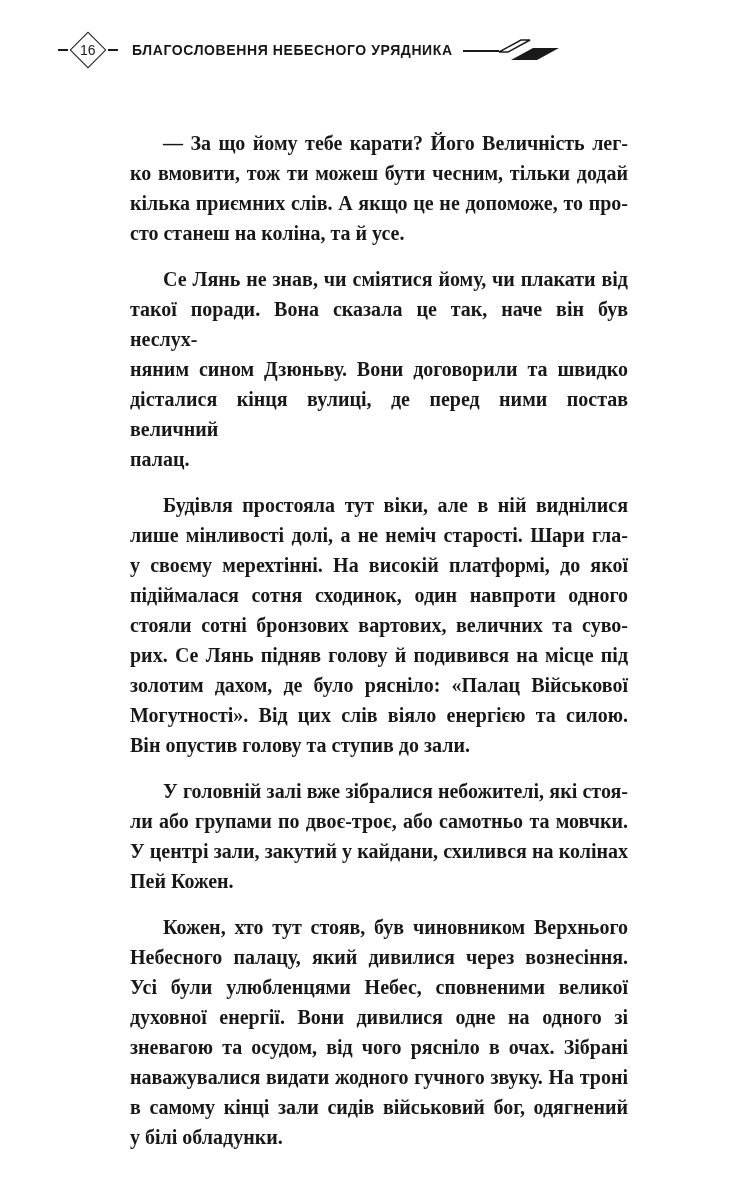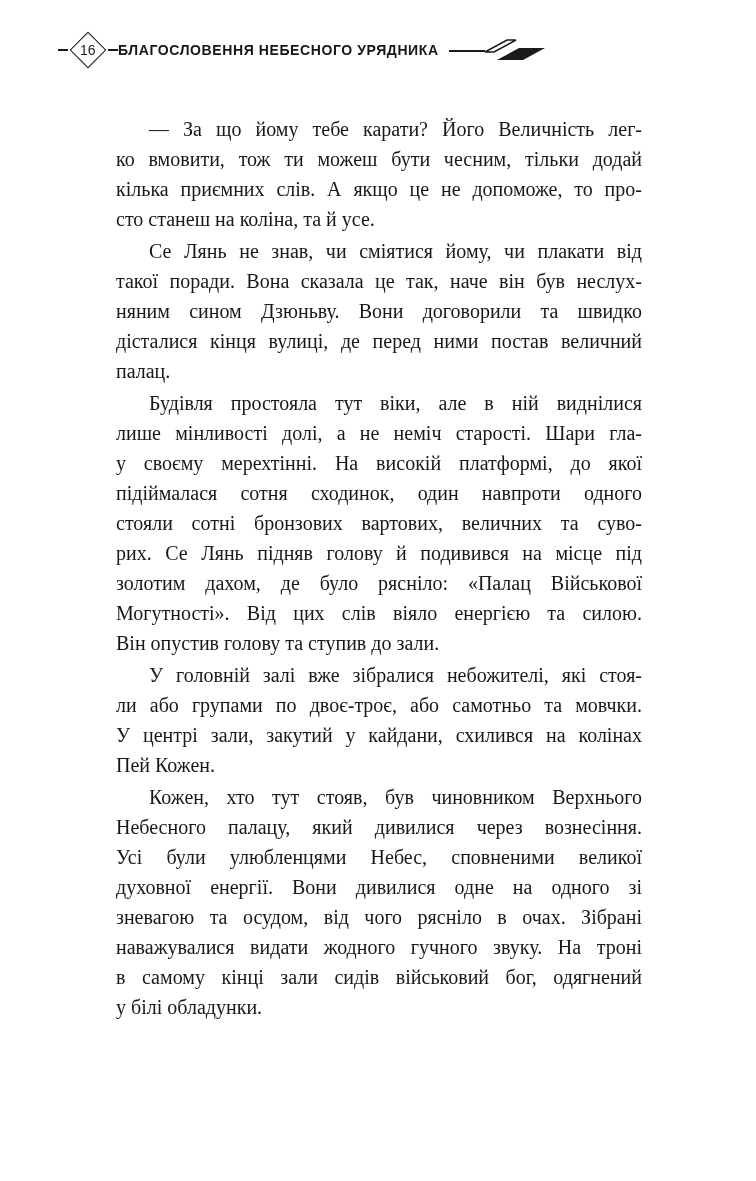--- a/index.html
+++ b/index.html
@@ -40,40 +40,41 @@
     background: #fff;
   }
   .diamond-num {
     transform: rotate(-45deg);
     font-family: "Liberation Sans", sans-serif;
     font-size: 14px;
     line-height: 1;
     color: #1a1a1a;
   }
   .running-title {
+    margin-left: 14px;
     font-family: "Liberation Sans", sans-serif;
     font-weight: 700;
     font-size: 14px;
     letter-spacing: 0.6px;
     color: #161616;
     white-space: nowrap;
   }
   .header-ornament { margin-left: 10px; display: block; flex: none; }
 
   
   .text-block {
     position: absolute;
     top: 112px;
     left: 114px;
     width: 530px;
     font-size: 20px;
     line-height: 30px;
     color: #181818;
   }
-  .paragraph { margin: 2px; }
+  .paragraph { margin: 16px; font-weight: bold; }
   .line {
     text-align: justify;
     text-align-last: justify;
     text-justify: inter-word;
     white-space: normal;
   }
   .line.first { text-indent: 33px; }
   .line.last { text-align: left; text-align-last: left; }
 </style>
 </head>

